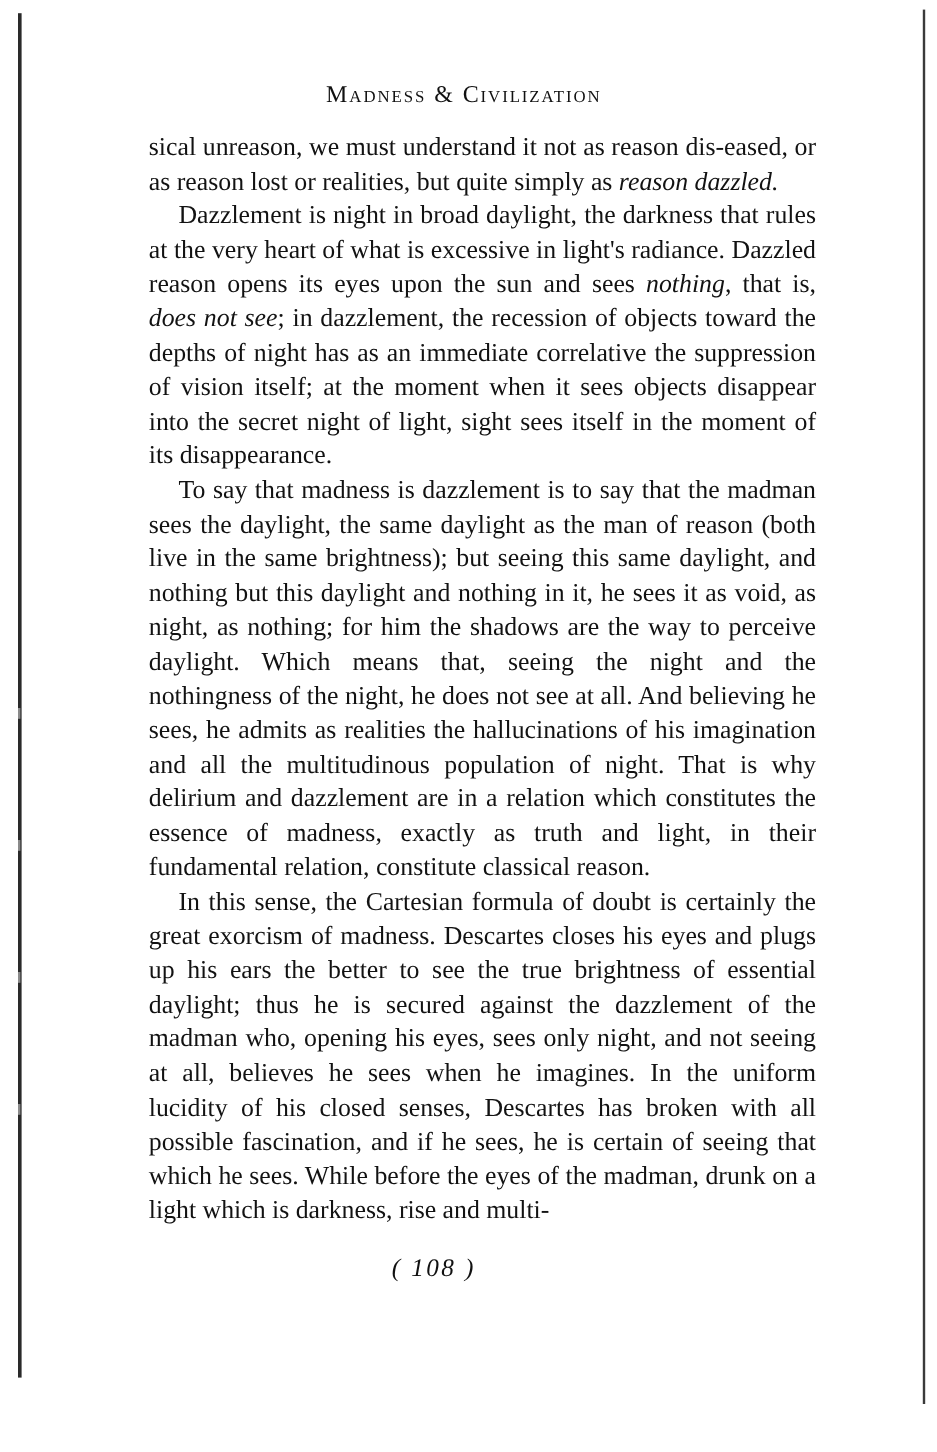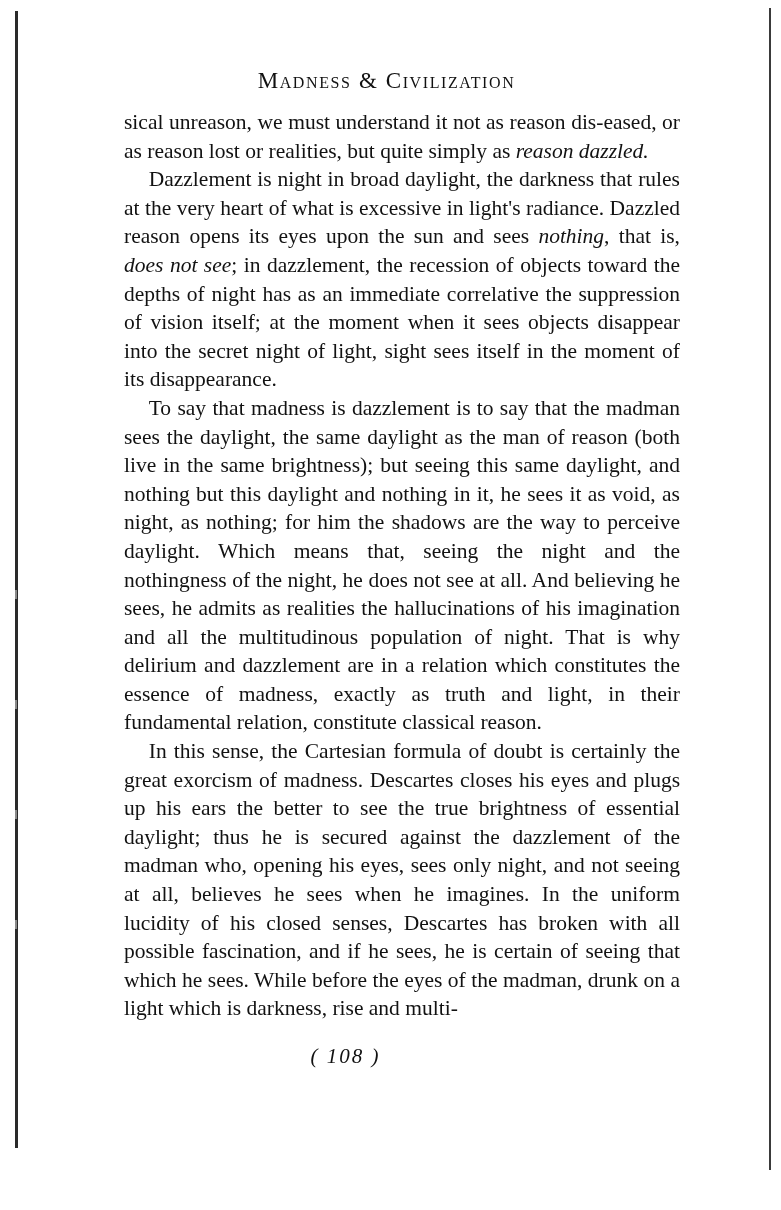--- a/index.html
+++ b/index.html
@@ -71,21 +71,21 @@
   }
 
   .running-head {
     position: absolute;
     top: 68px;
     left: 0;
     width: 773px;
     text-align: center;
     font-family: "Liberation Serif", serif;
     font-variant: small-caps;
-    font-size: 23px;
+    font-size: 20px;
     letter-spacing: 1.6px;
     color: #111;
   }
 
   .body-col {
     position: absolute;
     left: 124px;
     top: 108px;
     width: 556px;
   }
@@ -101,21 +101,21 @@
   }
   p.para + p.para {
     text-indent: 1.15em;
   }
   p.para em {
   }
 
   .folio {
     position: absolute;
     top: 1044px;
-    left: 0;
+    left: 16px;
     width: 691px;
     text-align: center;
     font-size: 21px;
     font-style: italic;
     letter-spacing: 2px;
     color: #111;
   }
 </style>
 </head>
 <body>

